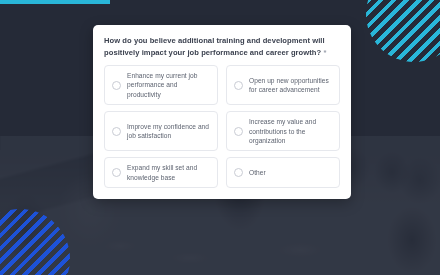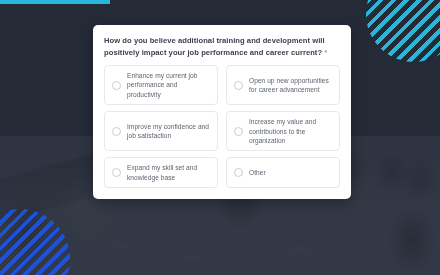--- a/index.html
+++ b/index.html
@@ -178,21 +178,21 @@
   </div>
   <div class="overlay"></div>
   <div class="overlay-top"></div>
 
   <div class="top-bar"></div>
   <div class="circle-stripes circle-tr"></div>
   <div class="circle-stripes circle-bl"></div>
 
   <div class="card">
 
-    <p class="question"><span>How do you believe additional training and development will positively impact your job performance and career current?</span> <span class="req">*</span></p>
+    <p class="question"><span>How do you believe additional training and development will positively impact your job performance and career growth?</span> <span class="req">*</span></p>
 
     <div class="options">
 
       <div class="option">
         <span class="radio"></span>
         <span class="option-label">Enhance my current job performance and productivity</span>
       </div>
 
       <div class="option">
         <span class="radio"></span>

